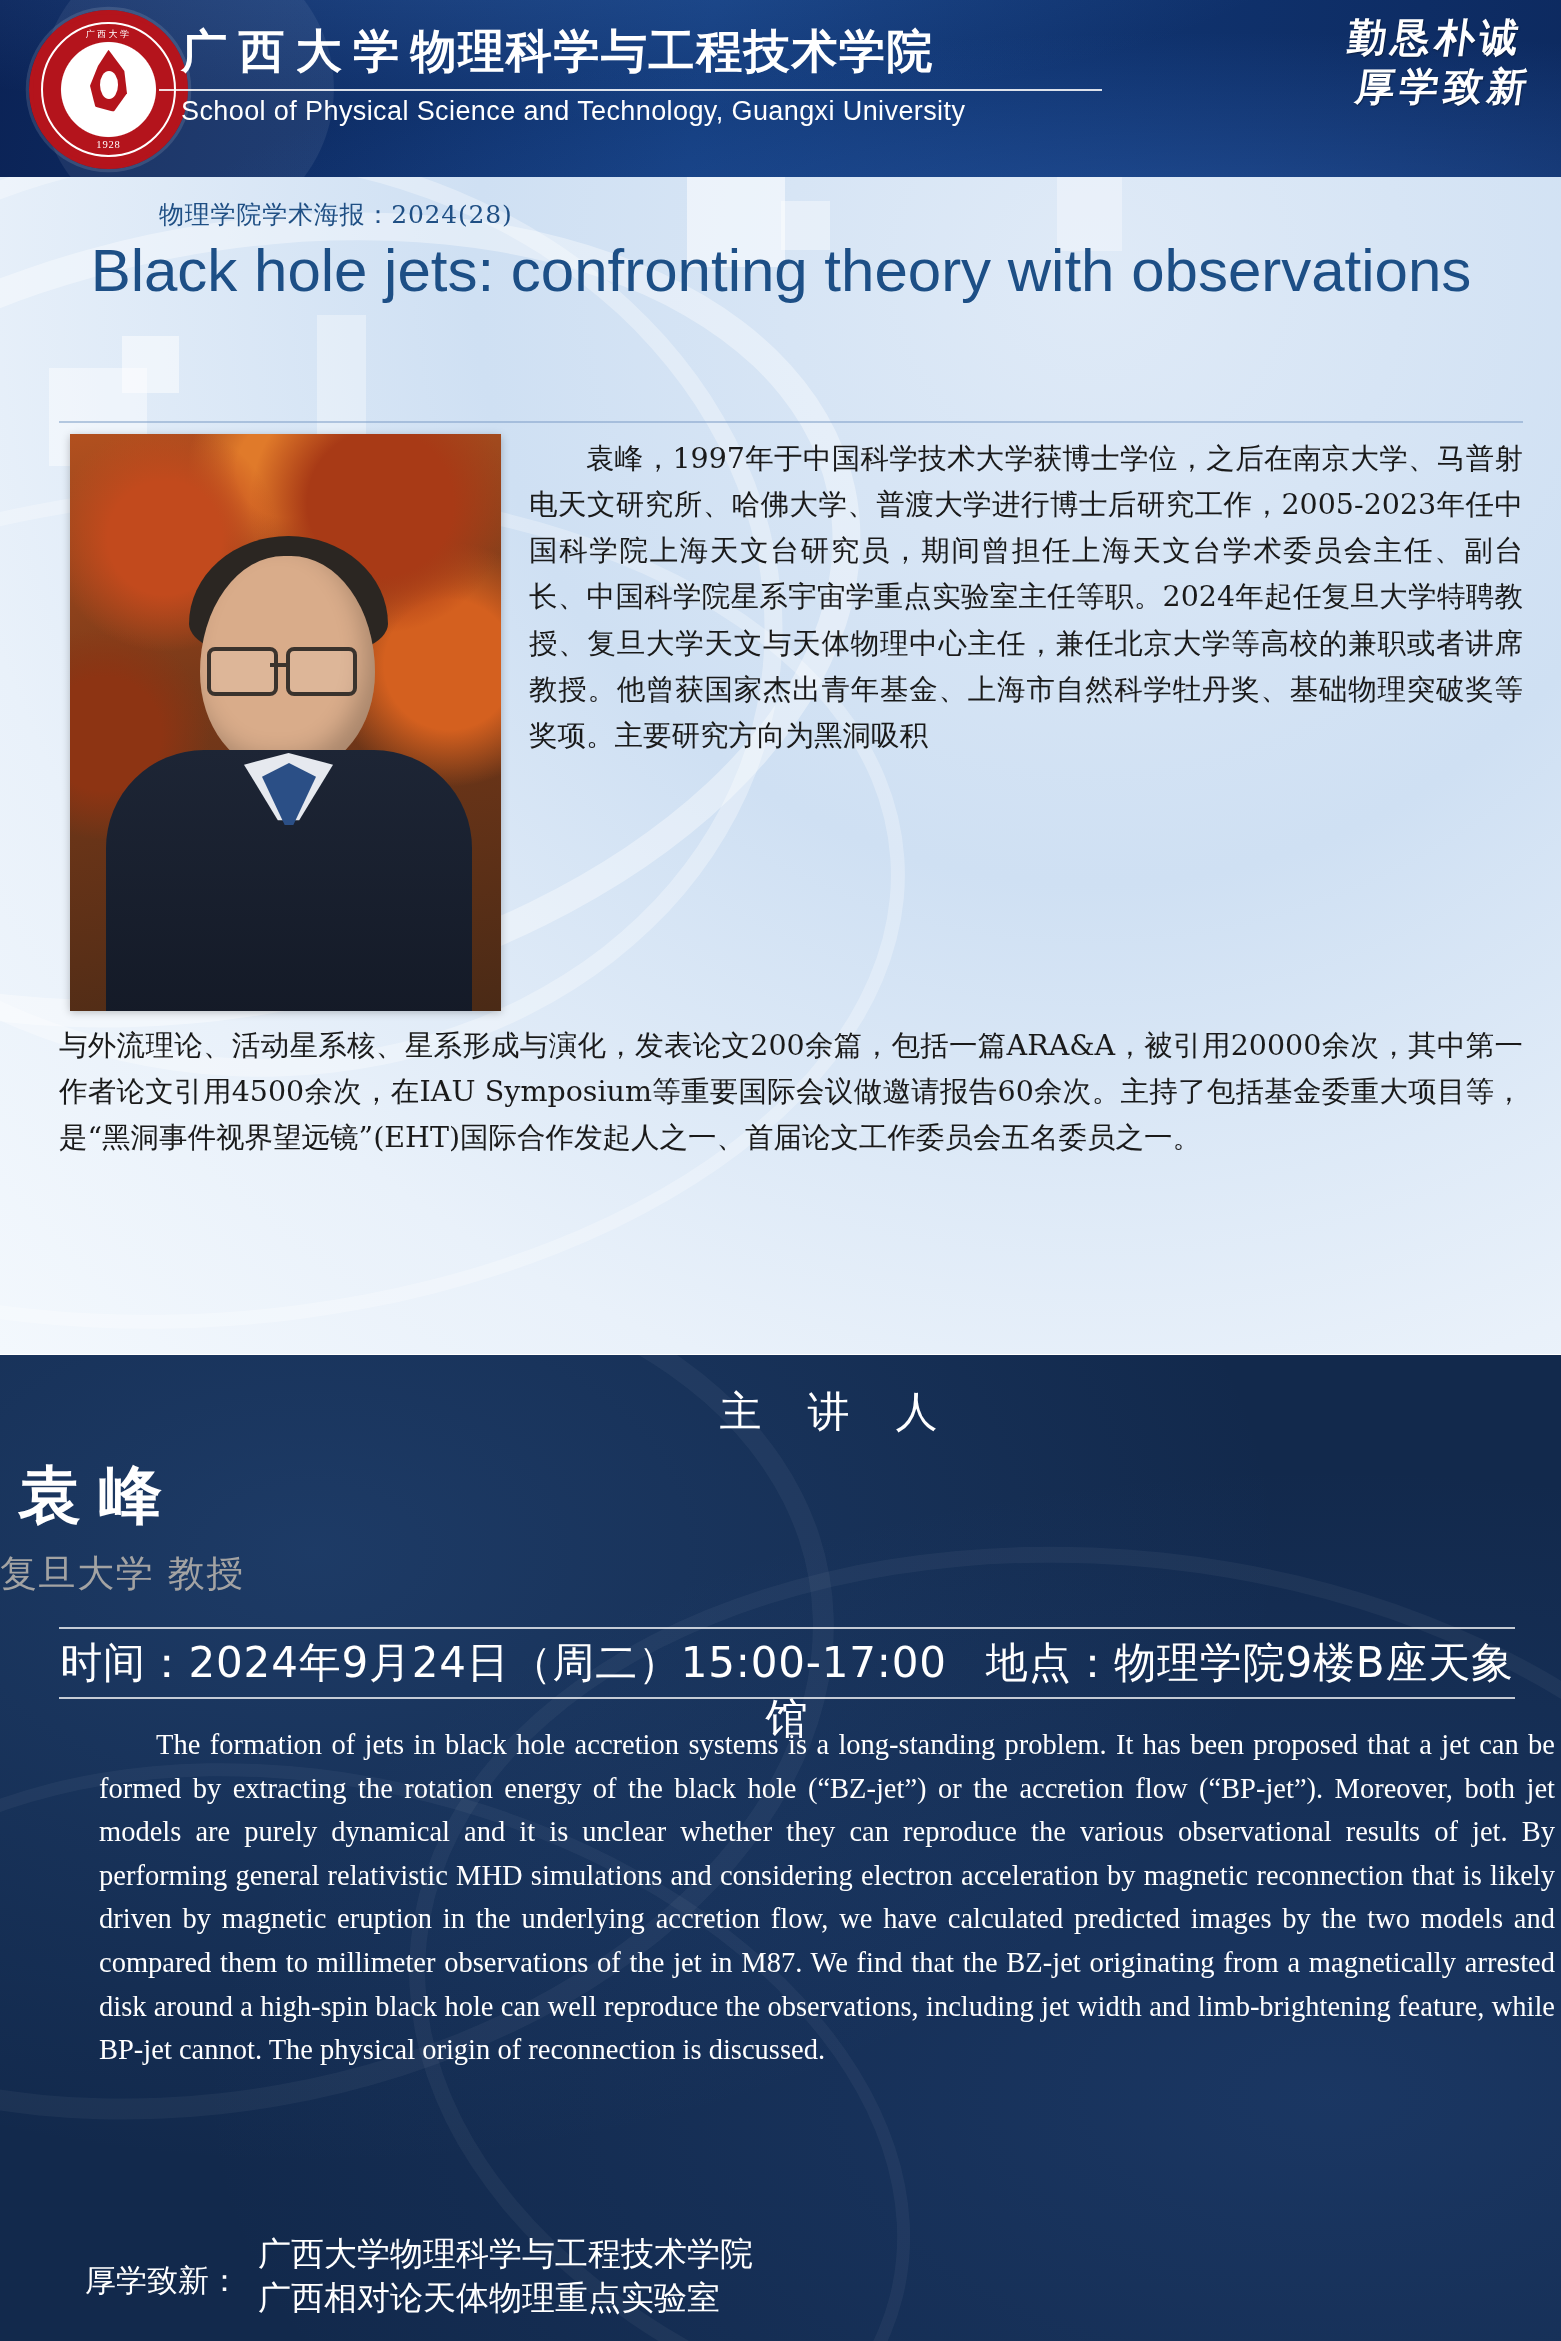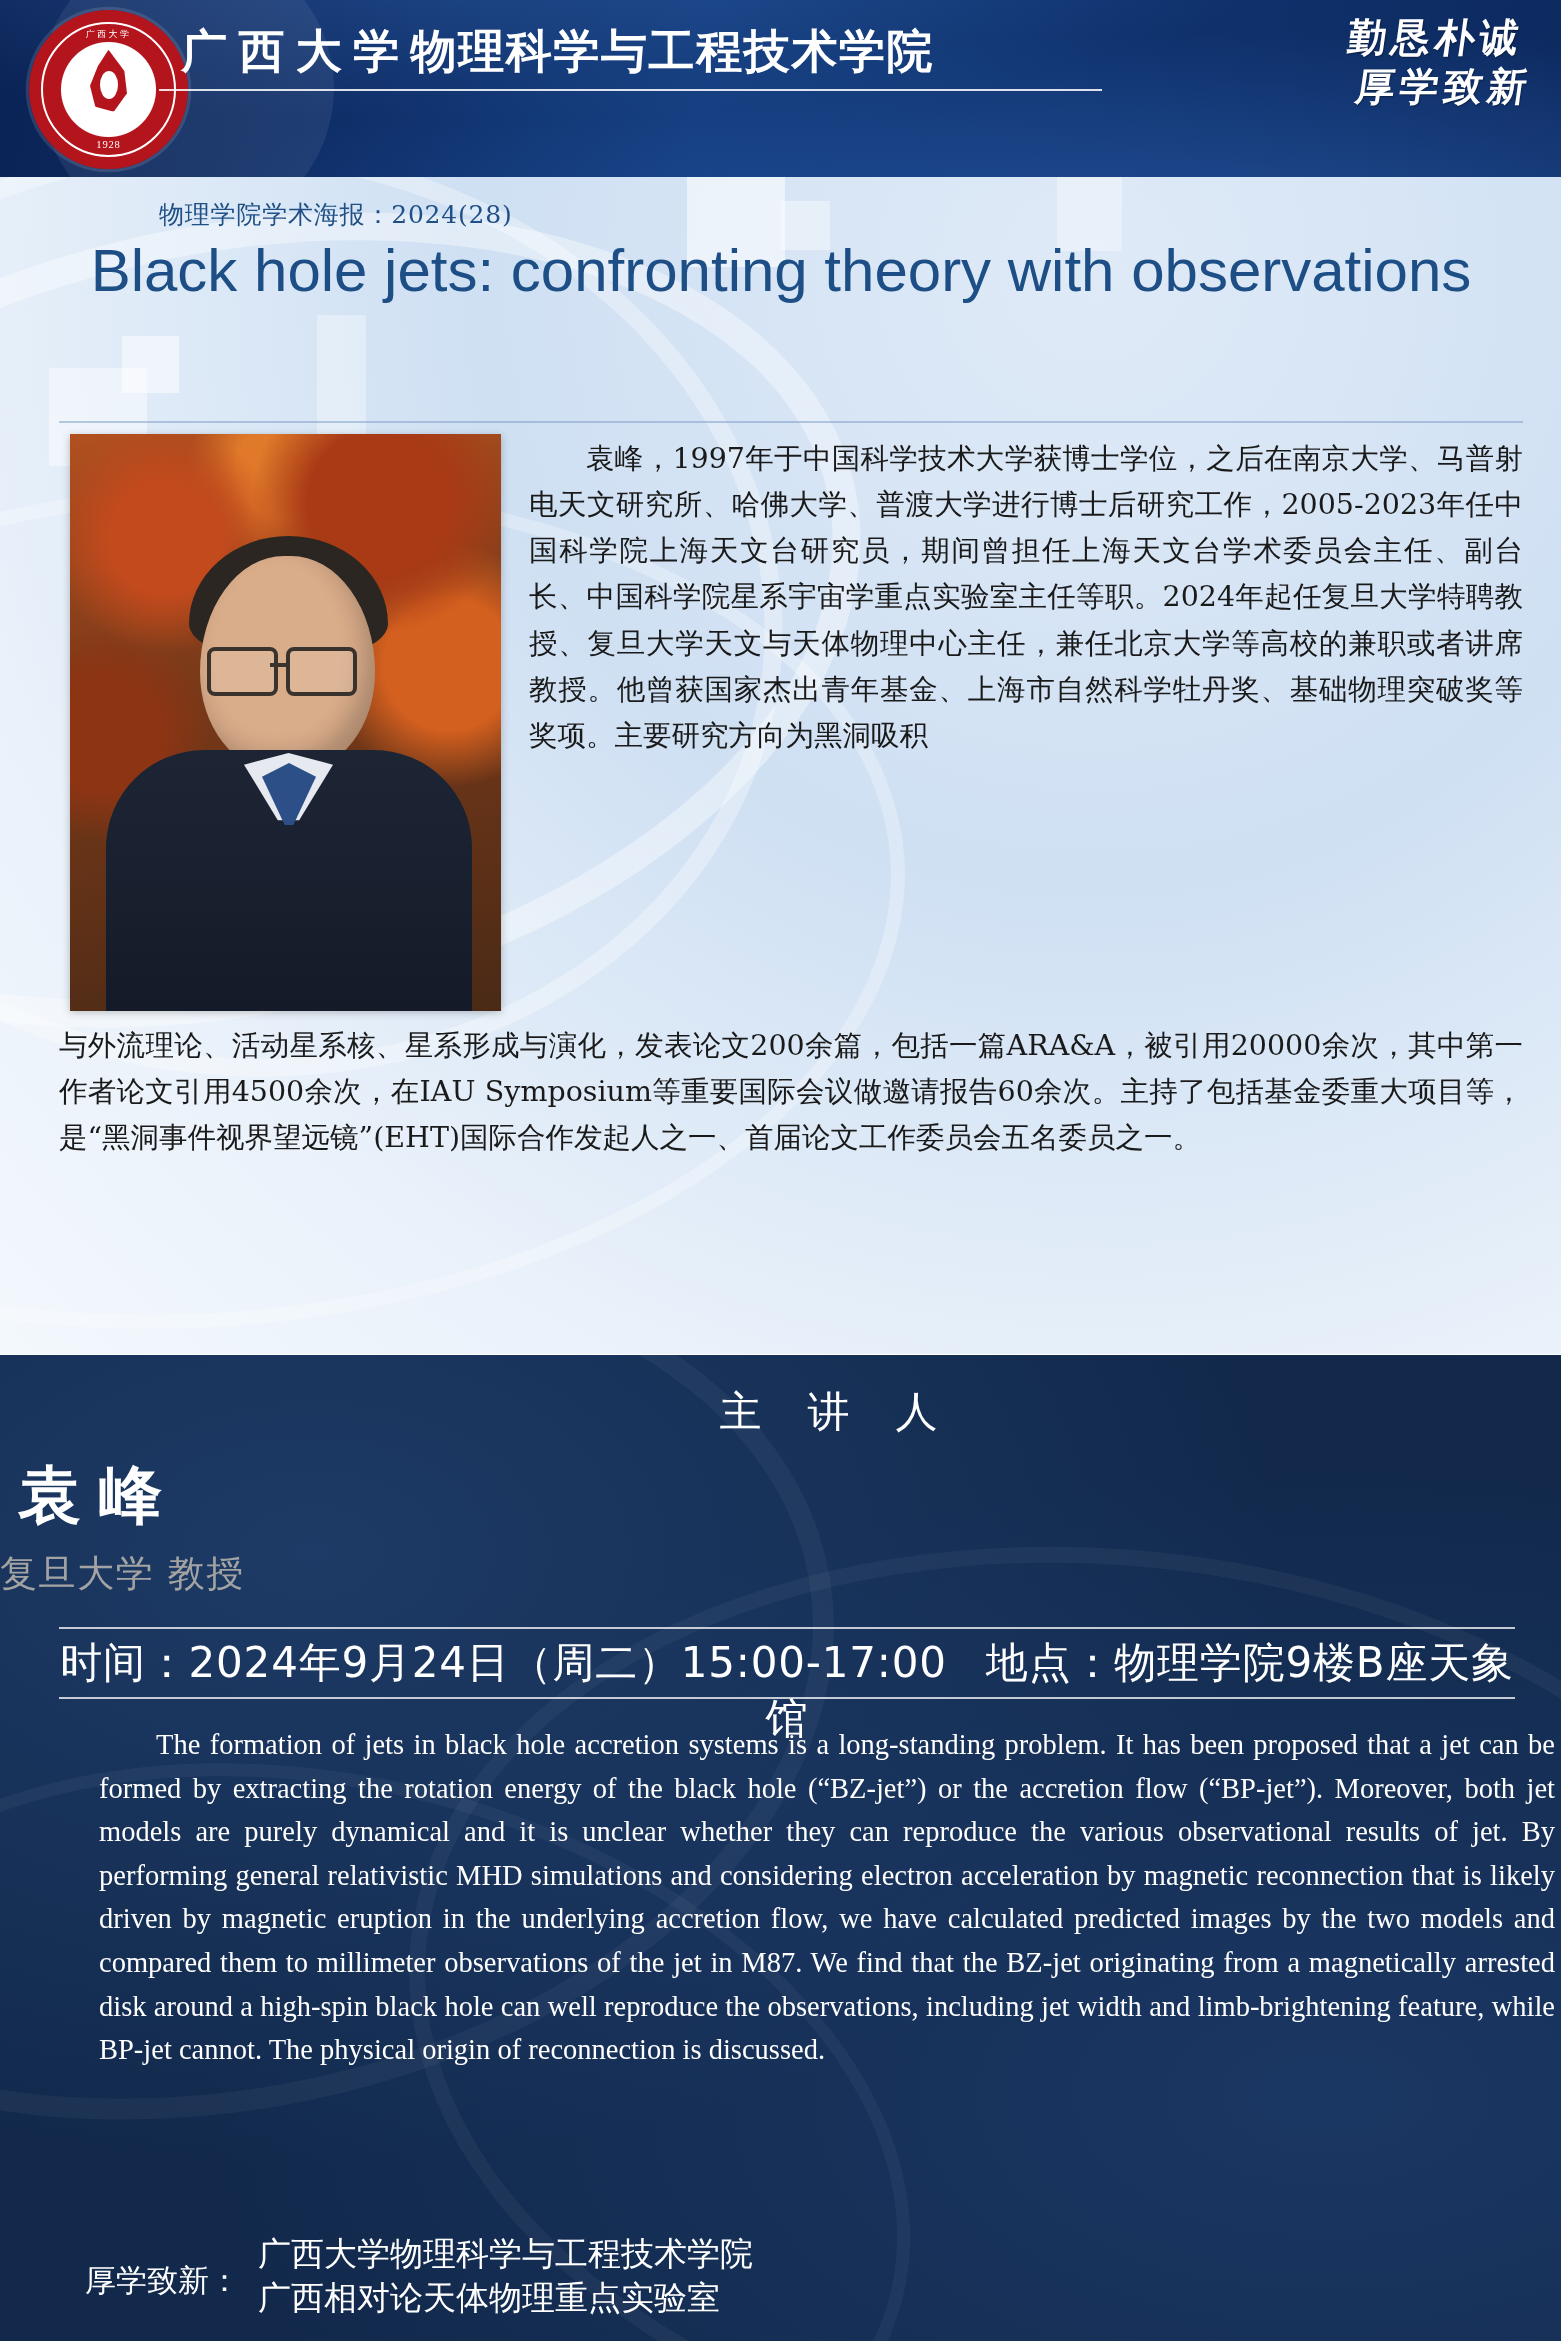--- a/index.html
+++ b/index.html
@@ -275,20 +275,21 @@
     <div class="logo">
       <div class="ring"></div>
       <div class="txt2">广西大学</div>
       <div class="flame"></div>
       <div class="txt">1928</div>
     </div>
     <div class="hdr-rule"></div>
     <div class="hdr-cn">
       <span class="uni">广西大学</span><span>物理科学与工程技术学院</span>
     </div>
+    <div class="hdr-en">School of Physical Science and Technology, Guangxi University</div>
     <div class="hdr-motto">
       <div>勤恳朴诚</div>
       <div>厚学致新</div>
     </div>
   </div>
 
   <div class="upper">
     <div class="wave1"></div>
     <div class="wave2"></div>
     <div class="wave3"></div>

